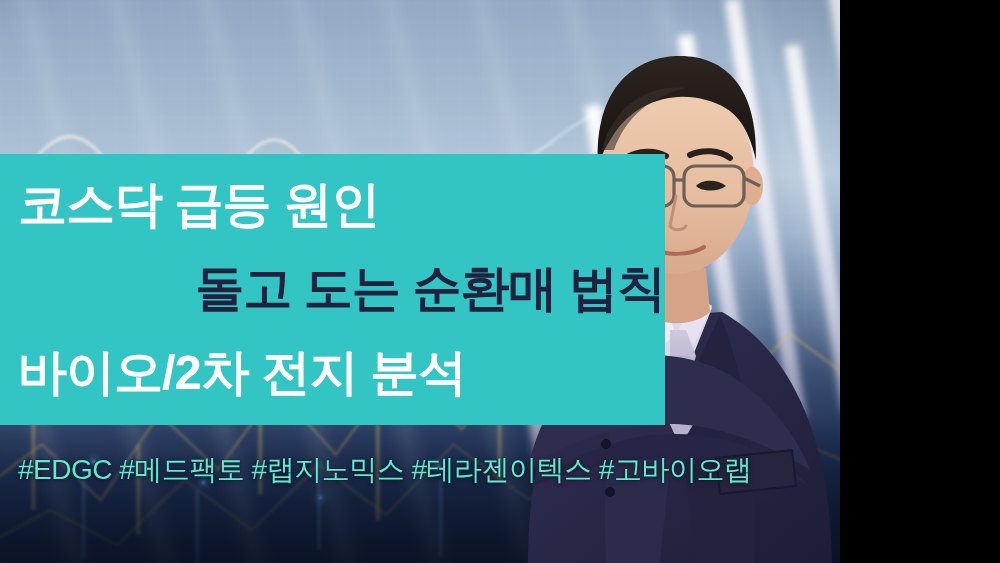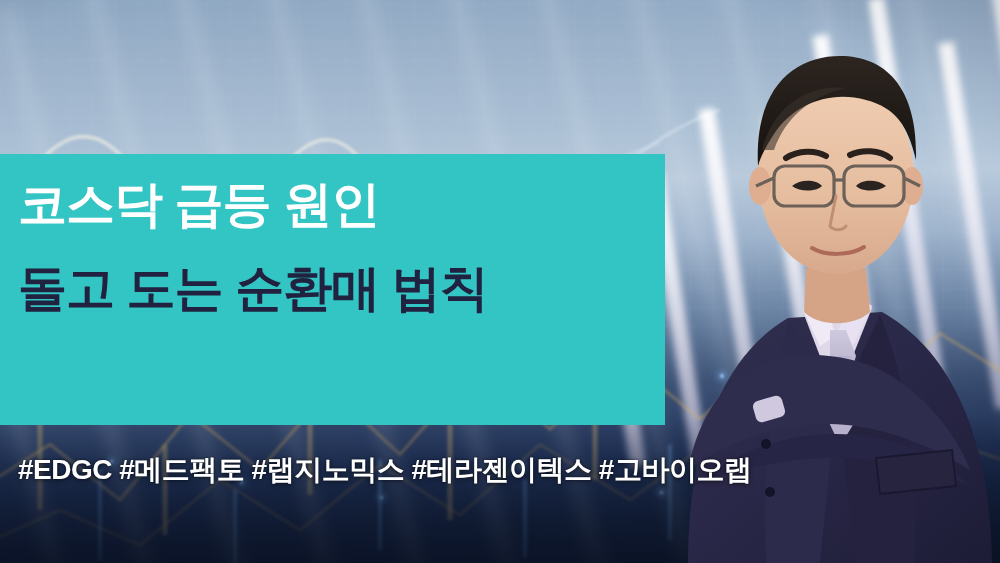--- a/index.html
+++ b/index.html
@@ -1,21 +1,21 @@
 <!DOCTYPE html>
 <html lang="ko"><head>
 <meta charset="utf-8">
 <title>KOSDAQ Thumbnail</title>
 <style>
   html,body{margin:0;padding:0;background:#000;}
   *{box-sizing:border-box;}
 
   #stage{
     position:relative;
-    width:1000px;
+    width:840px;
     height:563px;
     overflow:hidden;
     font-family:"Liberation Sans","DejaVu Sans",sans-serif;
     background:#2f4868;
   }
 
   
   .bg-layer{position:absolute;inset:0;overflow:hidden;}
 
   
@@ -101,31 +101,31 @@
   }
   .title-line{
     font-weight:800;
     font-size:49px;
     line-height:84px;
     letter-spacing:-1px;
     white-space:nowrap;
     font-family:"Liberation Sans","DejaVu Sans",sans-serif;
   }
   .title-line.white{color:#ffffff;}
-  .title-line.navy{color:#20223f;}
+  .title-line.navy{color:#20223f;text-align:right;}
 
   
   .tags{
     position:absolute;
     left:18px; top:440px;
     width:880px;
   }
   .tag-line{
-    color:#ffffff;
-    font-weight:700;
+    color:#5eead4;
+    font-weight:400;
     font-size:28px;
     line-height:60px;
     letter-spacing:-0.5px;
     white-space:nowrap;
     text-shadow:0 1px 5px rgba(0,0,0,.55), 0 0 2px rgba(0,0,0,.5);
   }
 </style>
 </head>
 <body>
 
@@ -279,19 +279,20 @@
       <circle cx="96" cy="444" r="5" fill="#14132a"></circle>
       <circle cx="100" cy="492" r="5" fill="#14132a"></circle>
 
       <path d="M206,458 L282,450 L286,486 L210,494 Z" fill="#26243f" stroke="#1a1830" stroke-width="2"></path>
     </svg>
   </div>
 
   <div class="title-banner">
     <div class="title-line white">코스닥 급등 원인</div>
     <div class="title-line navy">돌고 도는 순환매 법칙</div>
+    <div class="title-line white">바이오/2차 전지 분석</div>
   </div>
 
   <div class="tags">
     <div class="tag-line">#EDGC #메드팩토 #랩지노믹스 #테라젠이텍스 #고바이오랩</div>
   </div>
 
 </div>
 
 </body></html>

